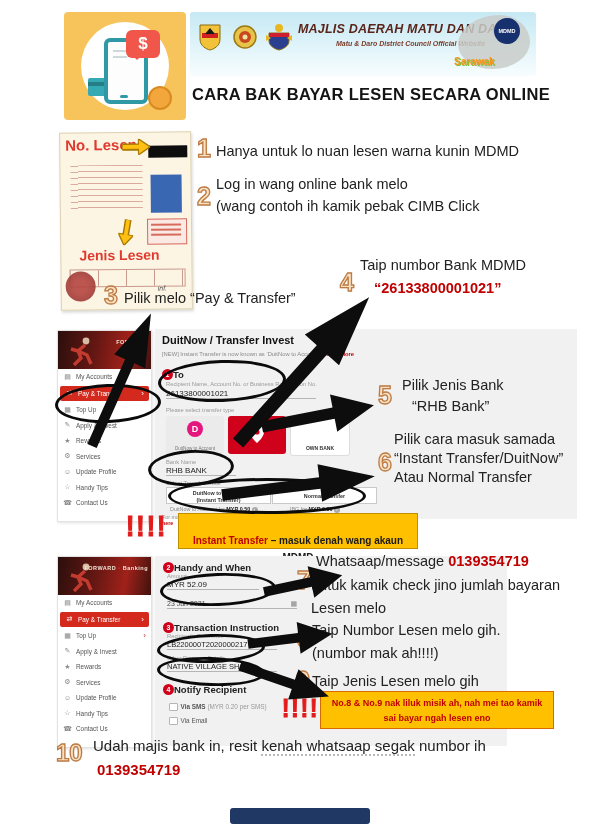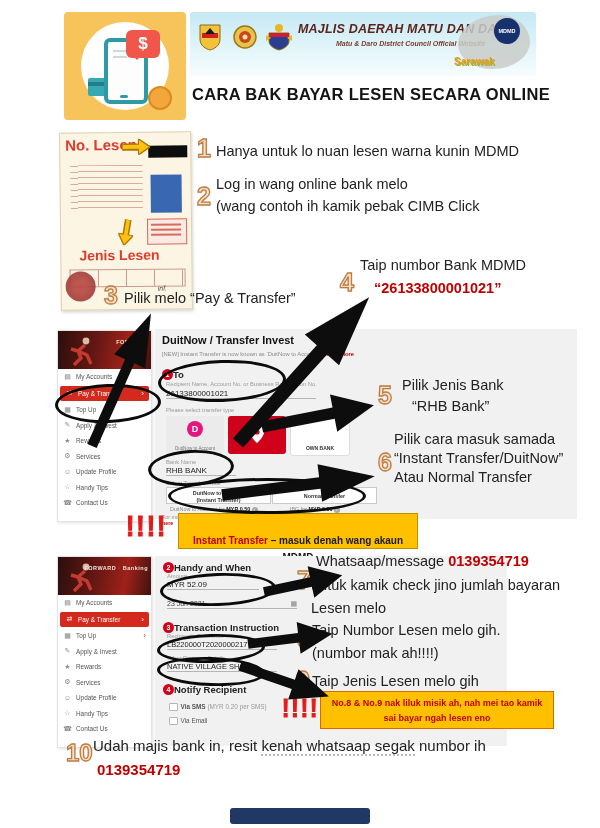--- a/index.html
+++ b/index.html
@@ -393,21 +393,21 @@
 
   <div class="abs snum" style="left:296px;top:668px">9</div>
   <div class="abs stext" style="left:312px;top:670px">Taip Jenis Lesen melo gih</div>
 
   <div class="abs exclaim" style="left:282px;top:696px;font-size:22px">!!!!</div>
   <div class="abs notebox">
     <div>No.8 &amp; No.9 nak liluk misik ah, nah mei tao kamik</div>
     <div>sai bayar ngah lesen eno</div>
   </div>
 
-  <div class="abs snum" style="left:66px;top:741px;font-size:24px">10</div>
+  <div class="abs snum" style="left:56px;top:741px;font-size:24px">10</div>
   <div class="abs" style="left:93px;top:737px;font-size:15px;color:#222">
     <span>Udah majis bank in, resit </span><span class="dotted-b">kenah whatsaap segak</span><span> numbor ih</span>
   </div>
   <div class="abs red" style="left:97px;top:761px;font-size:15px">0139354719</div>
 
   <div class="abs ellipse" style="left:55px;top:384px;width:100px;height:33px;transform:rotate(-2deg)"></div>
   <div class="abs ellipse" style="left:158px;top:360px;width:122px;height:36px;transform:rotate(-2deg)"></div>
   <div class="abs ellipse" style="left:148px;top:450px;width:80px;height:30px;transform:rotate(-3deg)"></div>
   <div class="abs ellipse" style="left:168px;top:478px;width:192px;height:30px"></div>
   <div class="abs ellipse" style="left:160px;top:573px;width:110px;height:27px;transform:rotate(-2deg)"></div>

